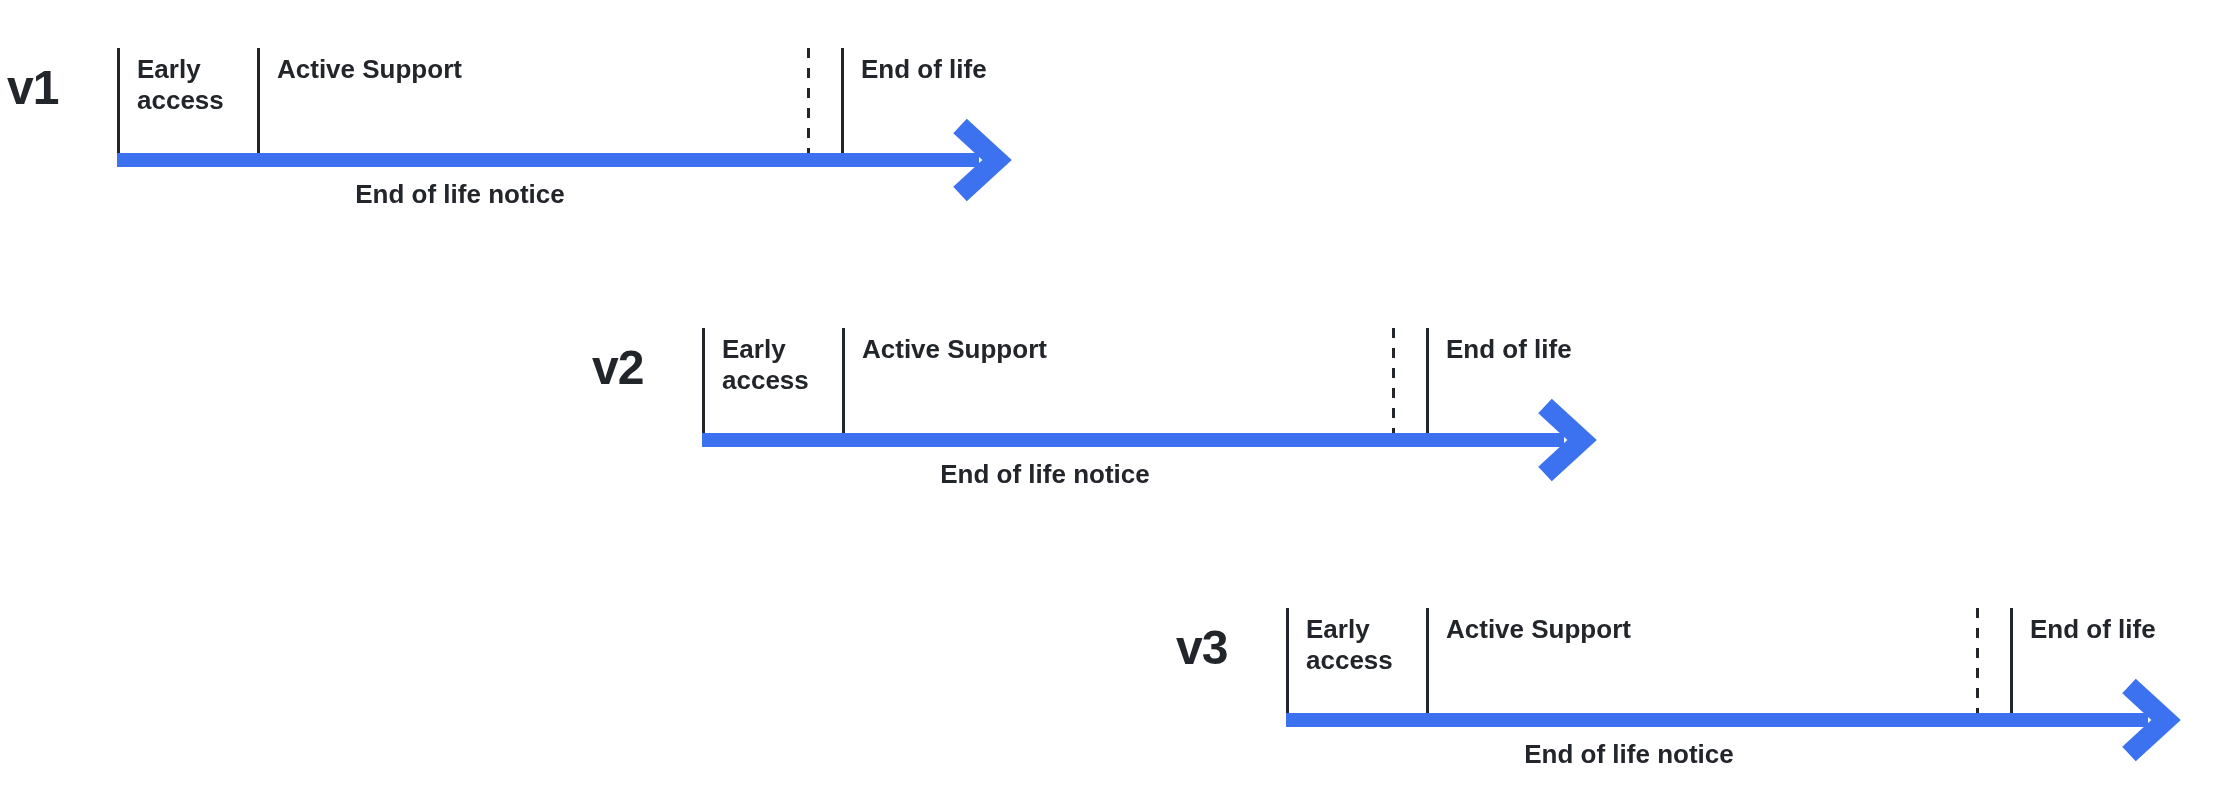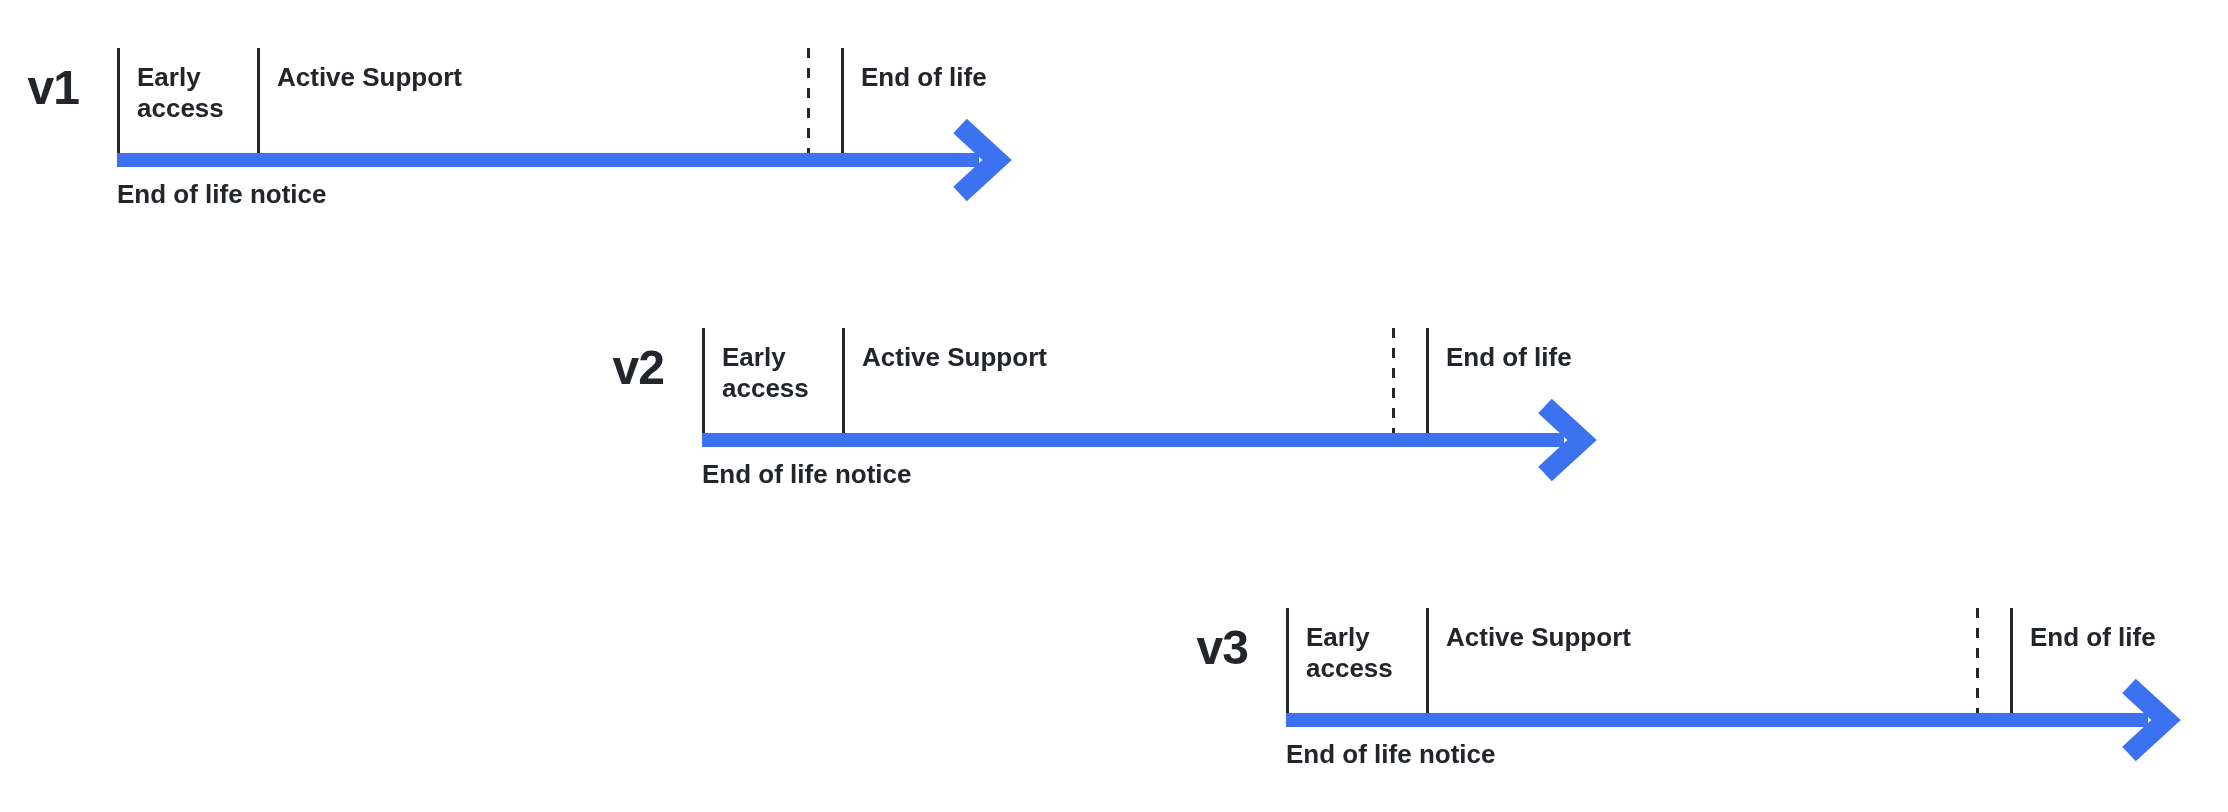--- a/index.html
+++ b/index.html
@@ -17,21 +17,21 @@
   }
   .canvas{position:absolute;inset:0;}
   .timeline{
     position:absolute;
     width:960px;height:175px;
   }
   .version{
     position:absolute;
     left:-110px;top:16px;
     width:72px;
-    text-align:right;
+    text-align:left;
     font-size:48px;
     font-weight:700;
     letter-spacing:-1px;
     color:var(--ink);
     line-height:1.0;
   }
   .tick{
     position:absolute;
     top:0;
     width:3px;height:105px;
@@ -39,41 +39,41 @@
   }
   .tick-start{left:0;}
   .tick-active{left:140px;}
   .tick-eol{left:724px;}
   .tick-dashed{
     left:690px;
     background:repeating-linear-gradient(to bottom, var(--ink) 0 10px, transparent 10px 20px);
   }
   .phase{
     position:absolute;
-    top:14px;
+    top:6px;
     font-size:26px;
     font-weight:700;
     line-height:31px;
     white-space:nowrap;
     color:var(--ink);
   }
   .phase-early{left:20px;width:112px;white-space:normal;}
   .phase-active{left:160px;text-align:right;}
   .phase-eol{left:744px;}
   .arrow{
     position:absolute;
     left:0;top:70px;
     width:900px;height:90px;
     display:block;
   }
   .notice{
     position:absolute;
     left:0;top:131px;
     width:686px;
-    text-align:left;
+    text-align:center;
     font-size:26px;
     font-weight:700;
     color:var(--ink);
     white-space:nowrap;
   }
 </style>
 </head>
 <body>
 
 <div class="canvas">

